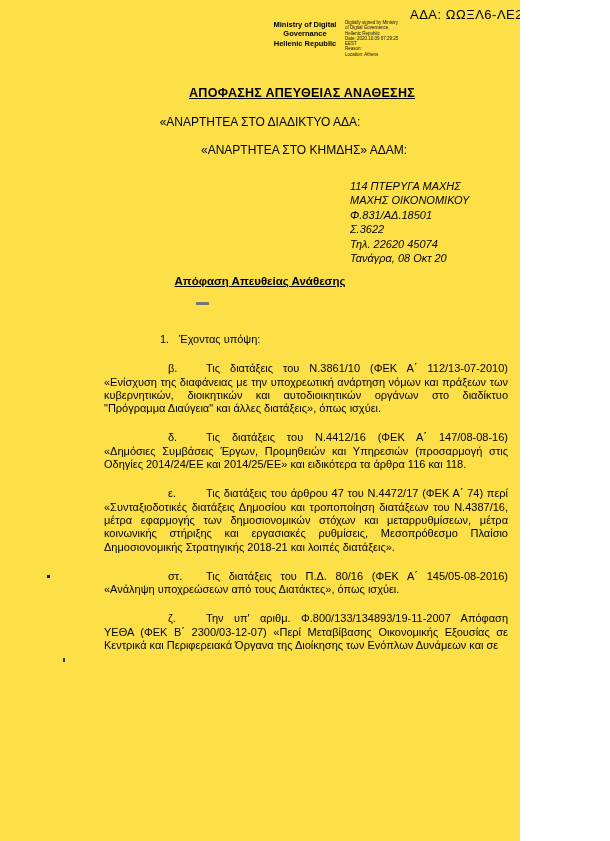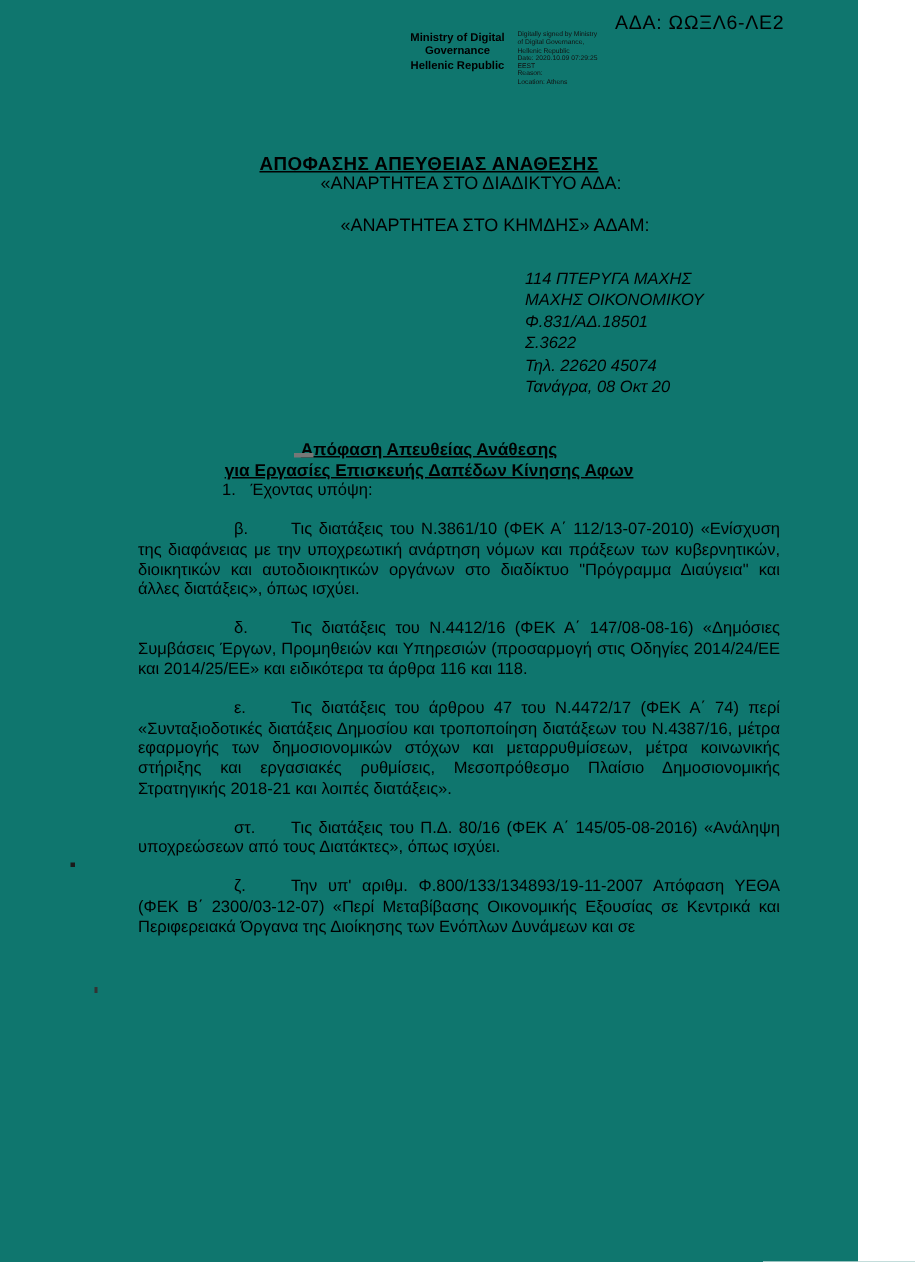--- a/index.html
+++ b/index.html
@@ -1,48 +1,48 @@
 <!DOCTYPE html>
 <html lang="el"><head>
 <meta charset="utf-8">
 <style>
   html,body{margin:0;padding:0;background:#ffffff;}
   .page{
     position:relative;
-    width:572px;height:841px;
-    background:#0f766e;
+    width:520px;height:841px;
+    background:#fde047;
     font-family:"Liberation Sans","DejaVu Sans",sans-serif;
     color:#000;
     overflow:hidden;
   }
   
   .ada{
     position:absolute;top:7px;left:410px;
     font-size:13px;letter-spacing:.5px;white-space:nowrap;
   }
   
   .sig{position:absolute;top:20px;left:272px;display:flex;gap:7px;}
   .sig-name{font-size:7.5px;font-weight:bold;line-height:1.25;width:66px;text-align:center;}
   .sig-detail{font-size:4.5px;line-height:1.18;width:66px;color:#111;}
   
   .center-line{position:absolute;left:0;width:100%;text-align:center;white-space:nowrap;}
-  .h-dec{top:102px;font-size:12.5px;font-weight:bold;text-decoration:underline;letter-spacing:.3px;}
-  .h-net{top:115px;font-size:12px;margin-left:28px;}
+  .h-dec{top:86px;font-size:12.5px;font-weight:bold;text-decoration:underline;letter-spacing:.3px;padding-left:42px;}
+  .h-net{top:115px;font-size:12px;}
   .h-kim{top:143px;font-size:12px;padding-left:44px;}
   
   .issuer{position:absolute;top:179px;left:350px;font-size:11px;line-height:14.4px;white-space:nowrap;font-style:italic;}
   
-  .title{position:absolute;top:274px;left:0;width:100%;text-align:center;font-size:11.5px;font-weight:bold;line-height:14px;margin-top:19px;}
+  .title{position:absolute;top:274px;left:0;width:100%;text-align:center;font-size:11.5px;font-weight:bold;line-height:14px;}
   .title .u{text-decoration:underline;}
   
   .body{
     position:absolute;top:317px;left:88px;width:436px;
     font-size:11px;line-height:13.3px;text-align:justify;
   }
-  .body p{margin:4px;}
+  .body p{margin:16px;}
   .intro{text-indent:56px;text-align:left;}
   .intro .num{display:inline-block;width:19px;text-indent:0;}
   .item{margin-top:13px !important;text-indent:64px;}
   .item .lbl{display:inline-block;width:38px;text-indent:0;}
   
   .footer{
     position:absolute;top:747px;left:35px;width:575px;
     text-align:center;font-size:11px;font-weight:bold;line-height:13.5px;
   }
   
@@ -83,21 +83,20 @@
     <div>114 ΠΤΕΡΥΓΑ ΜΑΧΗΣ</div>
     <div>ΜΑΧΗΣ ΟΙΚΟΝΟΜΙΚΟΥ</div>
     <div>Φ.831/ΑΔ.18501</div>
     <div>Σ.3622</div>
     <div>Τηλ. 22620 45074</div>
     <div>Τανάγρα, 08 Οκτ 20</div>
   </div>
 
   <div class="title">
     <div class="u">Απόφαση Απευθείας Ανάθεσης</div>
-    <div class="u">για Εργασίες Επισκευής Δαπέδων Κίνησης Αφων</div>
   </div>
 
   <div class="body">
     <p class="intro"><span class="num">1.</span><span>Έχοντας υπόψη:</span></p>
 
 
     <p class="item"><span class="lbl">β.</span><span>Τις διατάξεις του Ν.3861/10 (ΦΕΚ Α΄ 112/13-07-2010) «Ενίσχυση της διαφάνειας με την υποχρεωτική ανάρτηση νόμων και πράξεων των κυβερνητικών, διοικητικών και αυτοδιοικητικών οργάνων στο διαδίκτυο "Πρόγραμμα Διαύγεια" και άλλες διατάξεις», όπως ισχύει.</span></p>
 
 
     <p class="item"><span class="lbl">δ.</span><span>Τις διατάξεις του Ν.4412/16 (ΦΕΚ Α΄ 147/08-08-16) «Δημόσιες Συμβάσεις Έργων, Προμηθειών και Υπηρεσιών (προσαρμογή στις Οδηγίες 2014/24/ΕΕ και 2014/25/ΕΕ» και ειδικότερα τα άρθρα 116 και 118.</span></p>

